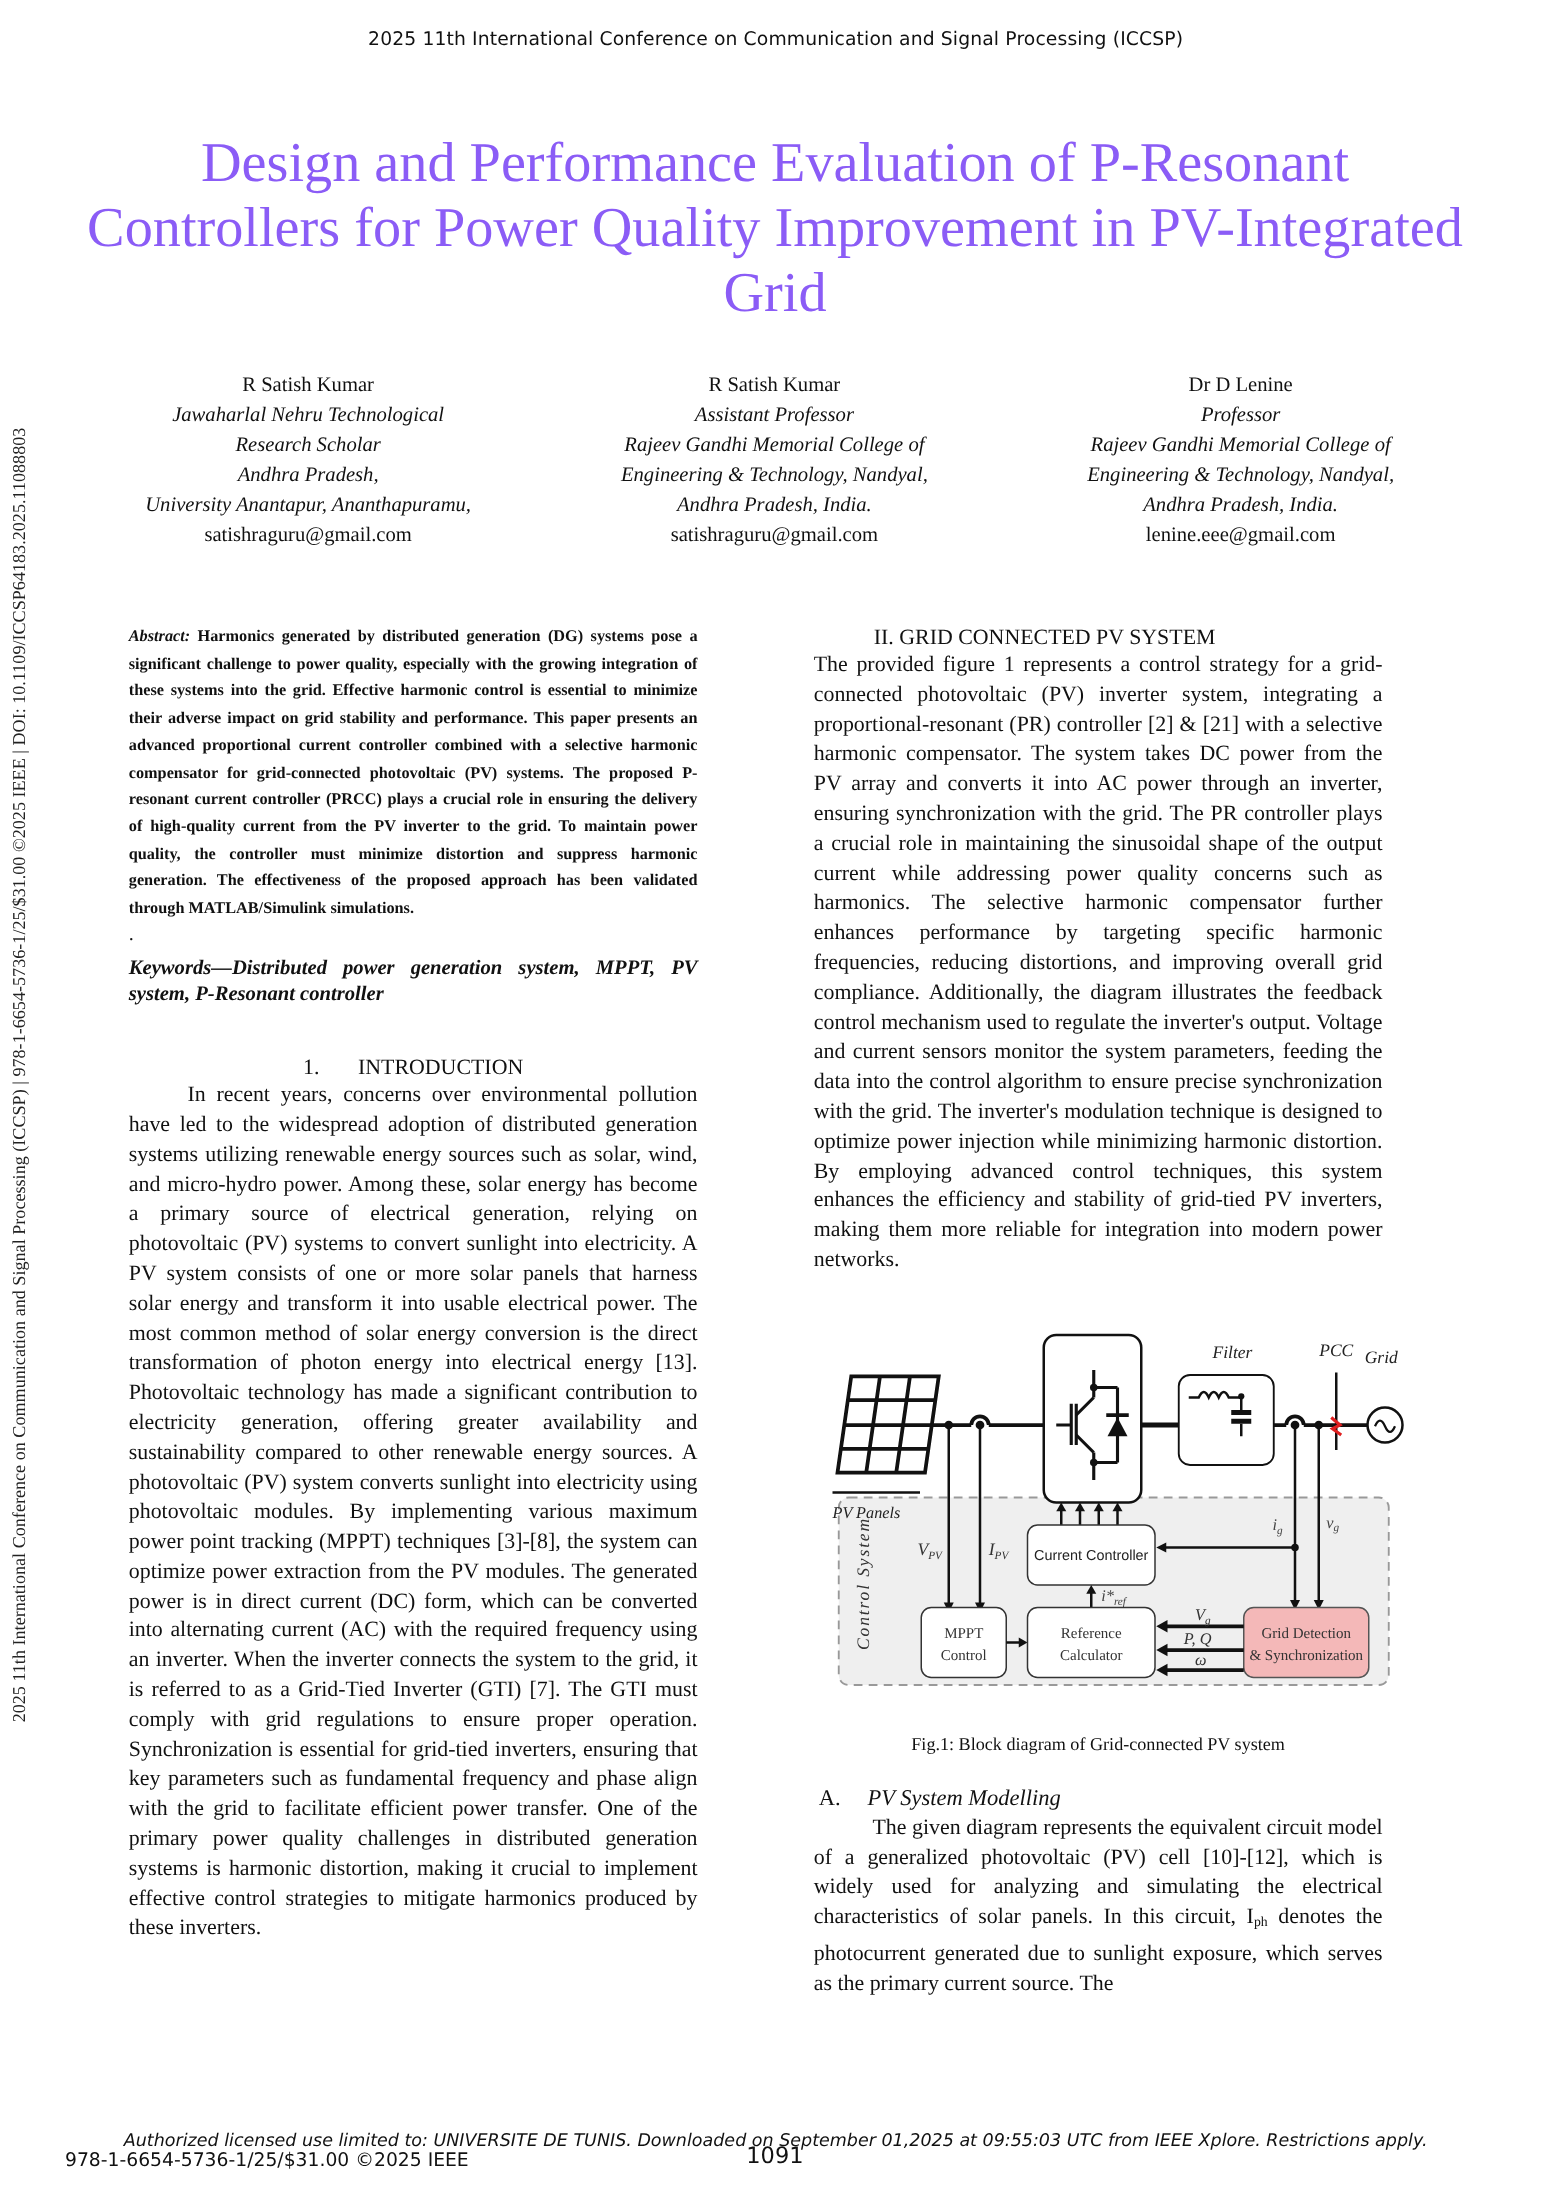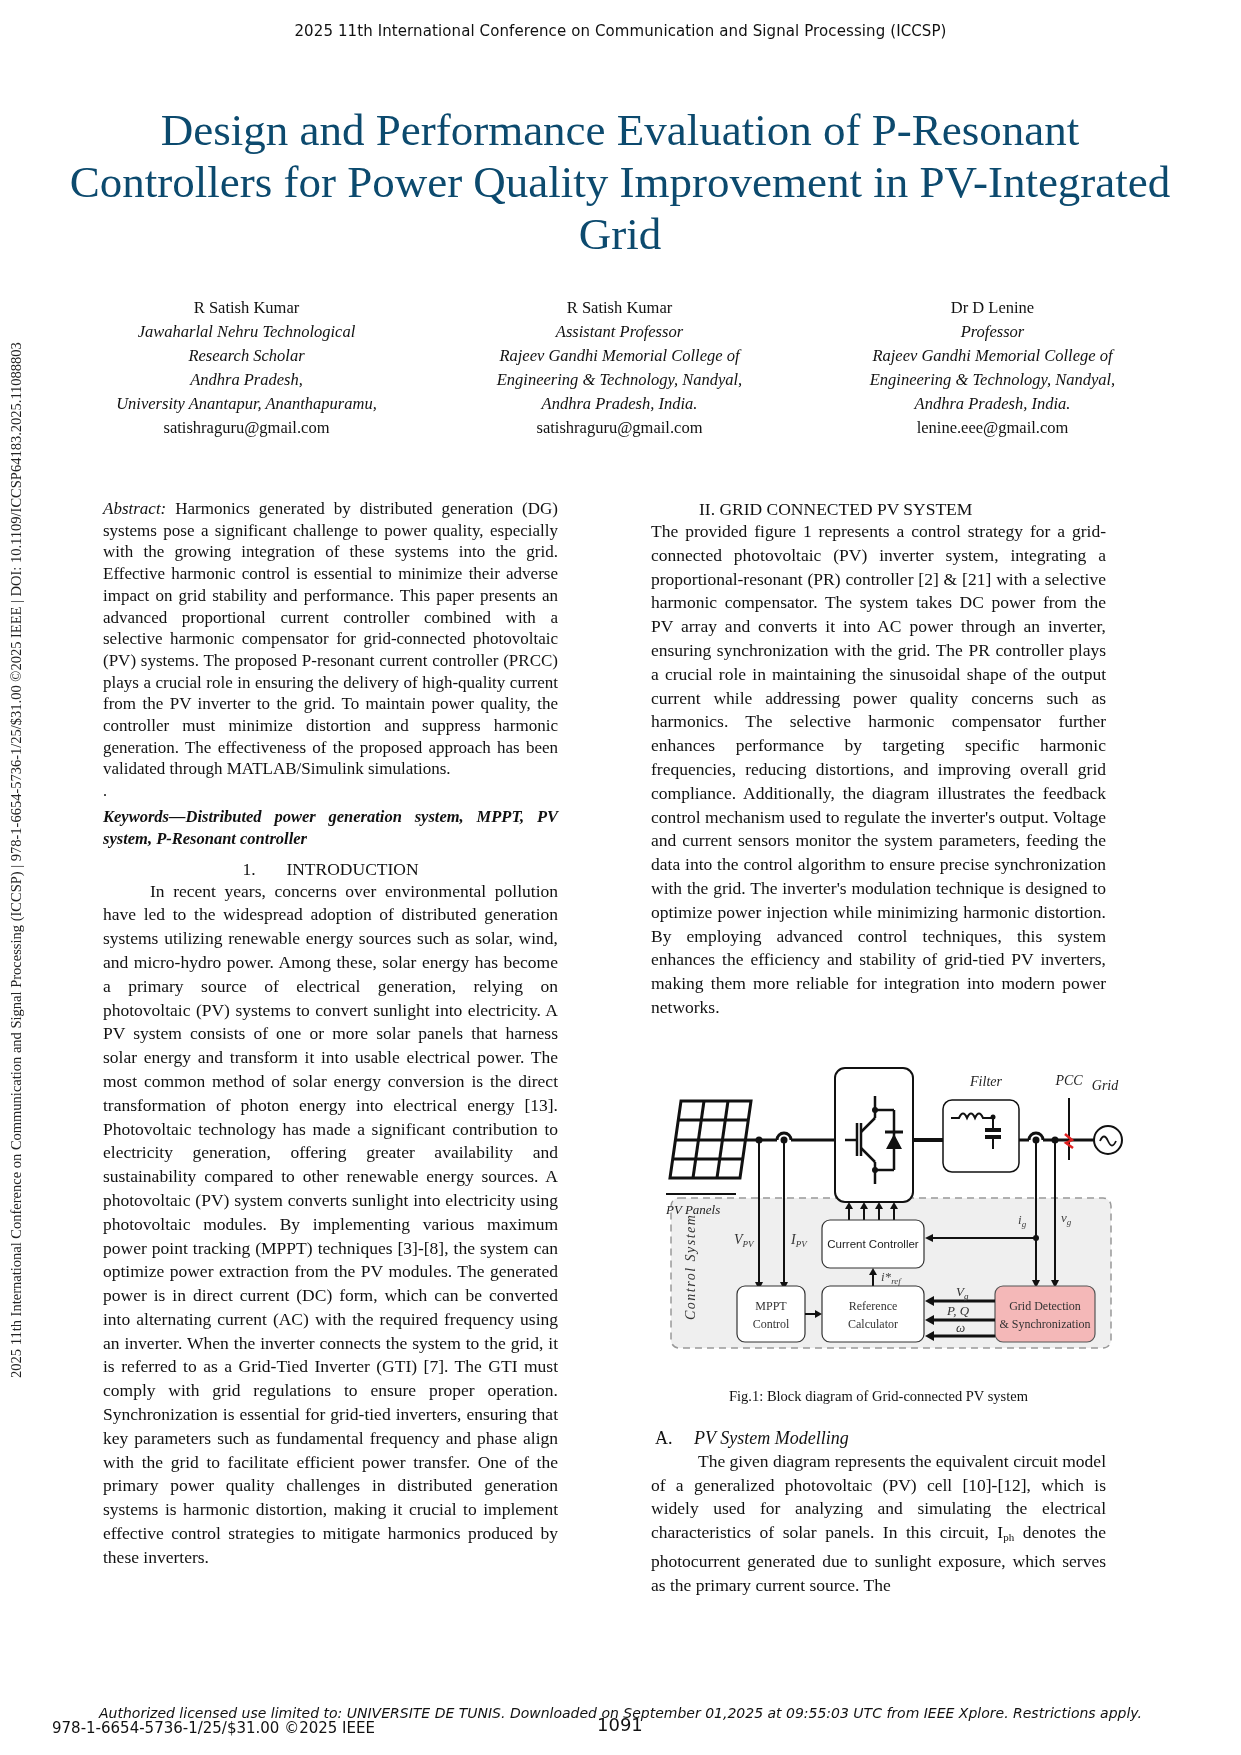--- a/index.html
+++ b/index.html
@@ -11,31 +11,31 @@
     font-family: "DejaVu Sans", sans-serif; font-size: 15px; color: #111; letter-spacing: 0.1px;
   }
   .side-strip {
     position: absolute; left: 8px; top: 1480px; width: 1240px; height: 20px;
     transform-origin: 0 0; transform: rotate(-90deg);
     font-family: "Liberation Serif", serif; font-size: 14.5px; color: #222; white-space: nowrap;
     text-align: center;
   }
   .title {
     position: absolute; top: 104px; left: 60px; width: 1120px; text-align: center;
-    font-family: "Liberation Serif", serif; font-size: 45px; line-height: 52px; color: #0c4a6e;
+    font-family: "Liberation Serif", serif; font-size: 45px; line-height: 52px; color: #8b5cf6;
   }
   .authors { position: absolute; top: 296px; left: 60px; width: 1120px; display: flex; }
   .author { width: 373px; text-align: center; font-size: 16.5px; line-height: 24px; }
   .author .it { font-style: italic; }
 
   .col { position: absolute; width: 455px; font-size: 17.5px; line-height: 23.8px; text-align: justify; }
   .col-left { left: 103px; top: 498px; }
   .col-right { left: 651px; top: 498px; }
 
-  .abstract { font-weight: normal; font-size: 17px; line-height: 21.7px; }
+  .abstract { font-weight: bold; font-size: 13px; line-height: 21.7px; }
   .abstract .lead { font-style: italic; }
   .dot { height: 24px; font-size: 16px; line-height: 18px; padding-top: 2px; }
   .keywords { font-weight: bold; font-style: italic; font-size: 16.5px; line-height: 21.7px; margin-top: 2px; }
   .sec-head { text-align: center; font-size: 17.5px; line-height: 22px; }
   .sec-head .num { display: inline-block; width: 44px; text-align: left; }
   .indent { text-indent: 47px; }
   .sub-head { font-size: 18px; line-height: 24px; margin-left: 4px; }
   .sub-head .lbl { display: inline-block; width: 39px; }
   .sub-head .it { font-style: italic; }
   sub { font-size: 11px; vertical-align: -3px; }
@@ -93,21 +93,21 @@
 </div>
 
 <div class="col col-left">
   <p class="abstract">
     <span class="lead">Abstract:</span>
     <span>Harmonics generated by distributed generation (DG) systems pose a significant challenge to power quality, especially with the growing integration of these systems into the grid. Effective harmonic control is essential to minimize their adverse impact on grid stability and performance. This paper presents an advanced proportional current controller combined with a selective harmonic compensator for grid-connected photovoltaic (PV) systems. The proposed P-resonant current controller (PRCC) plays a crucial role in ensuring the delivery of high-quality current from the PV inverter to the grid. To maintain power quality, the controller must minimize distortion and suppress harmonic generation. The effectiveness of the proposed approach has been validated through MATLAB/Simulink simulations.</span>
   </p>
   <div class="dot">.</div>
   <p class="keywords">Keywords—Distributed power generation system, MPPT, PV system, P-Resonant controller</p>
 
-  <div class="sec-head" style="margin-top:8px;">
+  <div class="sec-head" style="margin-top:36px;">
     <span class="num">1.</span><span>INTRODUCTION</span>
   </div>
   <p class="indent">In recent years, concerns over environmental pollution have led to the widespread adoption of distributed generation systems utilizing renewable energy sources such as solar, wind, and micro-hydro power. Among these, solar energy has become a primary source of electrical generation, relying on photovoltaic (PV) systems to convert sunlight into electricity. A PV system consists of one or more solar panels that harness solar energy and transform it into usable electrical power. The most common method of solar energy conversion is the direct transformation of photon energy into electrical energy [13]. Photovoltaic technology has made a significant contribution to electricity generation, offering greater availability and sustainability compared to other renewable energy sources. A photovoltaic (PV) system converts sunlight into electricity using photovoltaic modules. By implementing various maximum power point tracking (MPPT) techniques [3]-[8], the system can optimize power extraction from the PV modules. The generated power is in direct current (DC) form, which can be converted into alternating current (AC) with the required frequency using an inverter. When the inverter connects the system to the grid, it is referred to as a Grid-Tied Inverter (GTI) [7]. The GTI must comply with grid regulations to ensure proper operation. Synchronization is essential for grid-tied inverters, ensuring that key parameters such as fundamental frequency and phase align with the grid to facilitate efficient power transfer. One of the primary power quality challenges in distributed generation systems is harmonic distortion, making it crucial to implement effective control strategies to mitigate harmonics produced by these inverters.</p>
 </div>
 
 <div class="col col-right">
   <div class="sec-head" style="text-align:left; padding-left:48px;">II. GRID CONNECTED PV SYSTEM</div>
   <p>The provided figure 1 represents a control strategy for a grid-connected photovoltaic (PV) inverter system, integrating a proportional-resonant (PR) controller [2] &amp; [21] with a selective harmonic compensator. The system takes DC power from the PV array and converts it into AC power through an inverter, ensuring synchronization with the grid. The PR controller plays a crucial role in maintaining the sinusoidal shape of the output current while addressing power quality concerns such as harmonics. The selective harmonic compensator further enhances performance by targeting specific harmonic frequencies, reducing distortions, and improving overall grid compliance. Additionally, the diagram illustrates the feedback control mechanism used to regulate the inverter's output. Voltage and current sensors monitor the system parameters, feeding the data into the control algorithm to ensure precise synchronization with the grid. The inverter's modulation technique is designed to optimize power injection while minimizing harmonic distortion. By employing advanced control techniques, this system enhances the efficiency and stability of grid-tied PV inverters, making them more reliable for integration into modern power networks.</p>
 
   <div class="figure">

